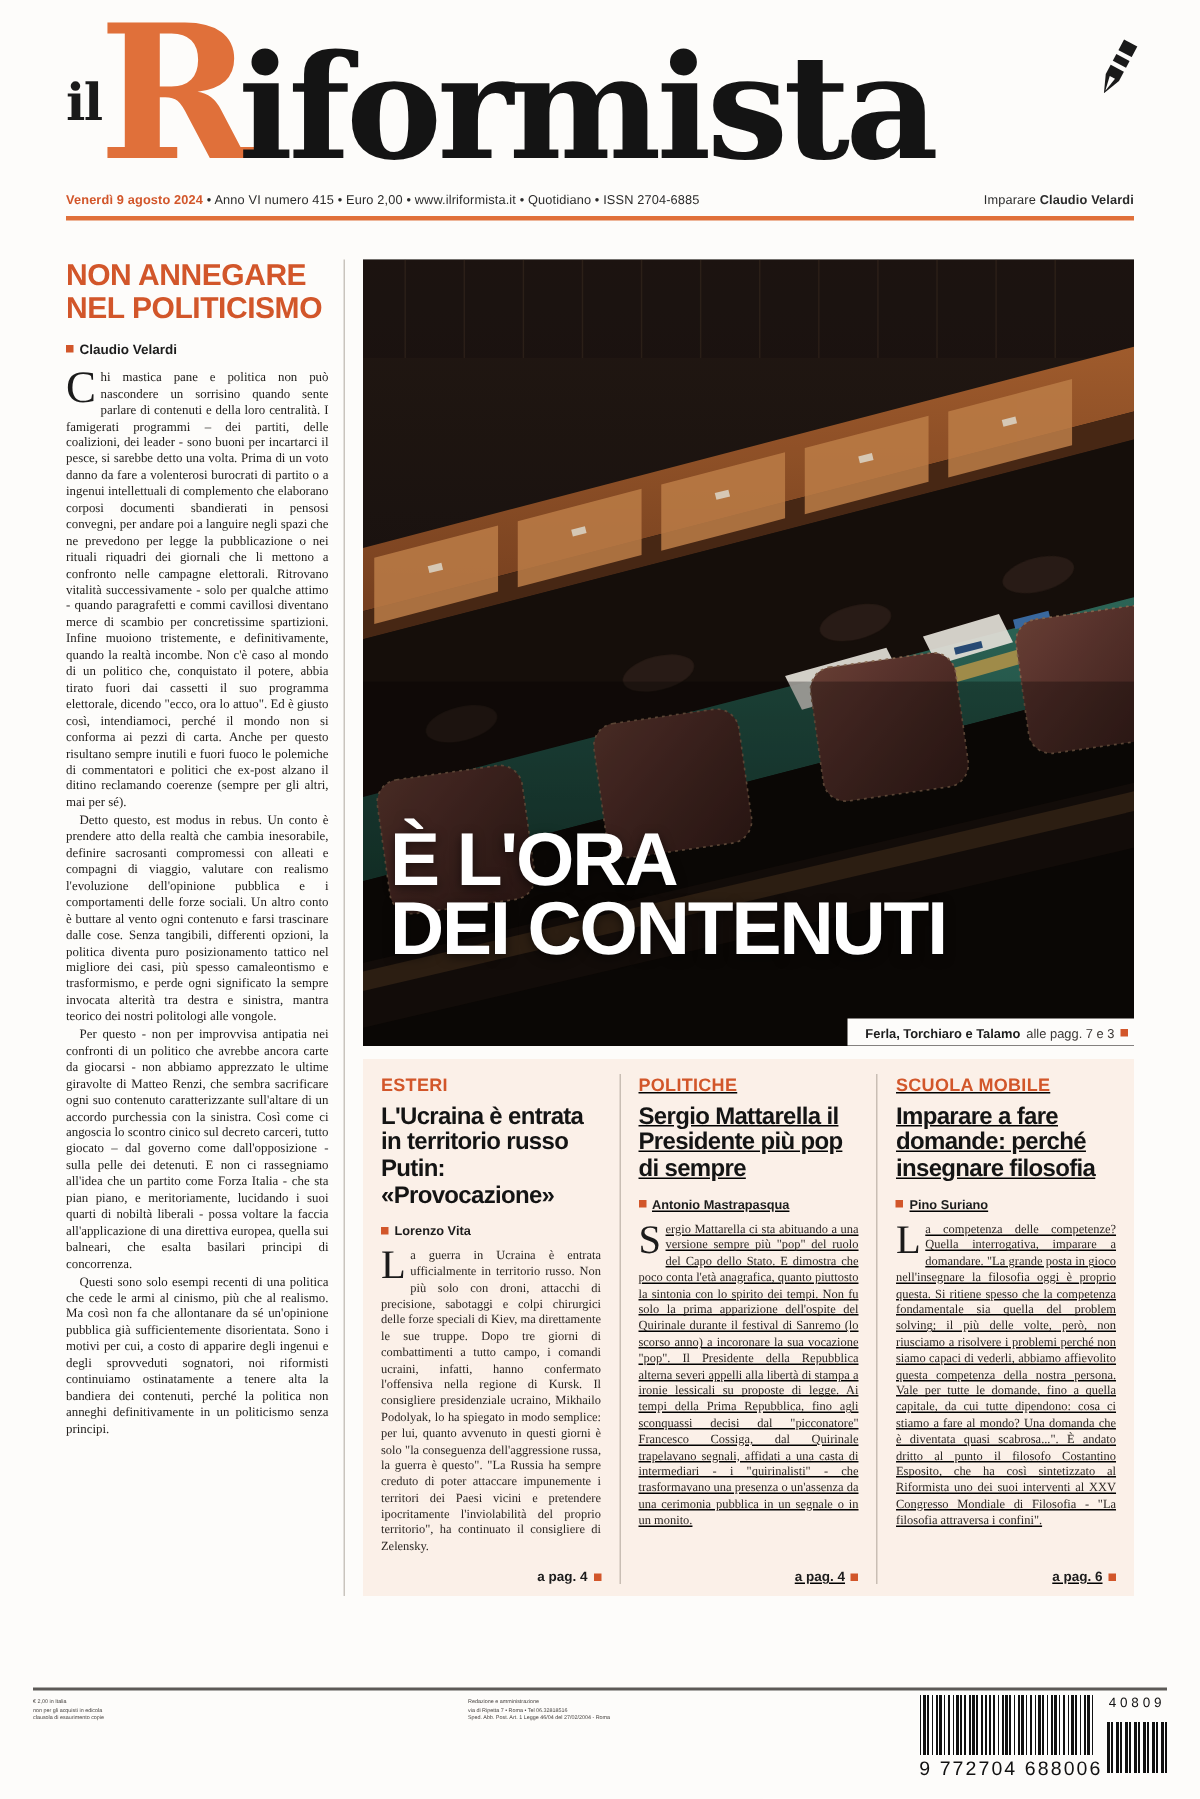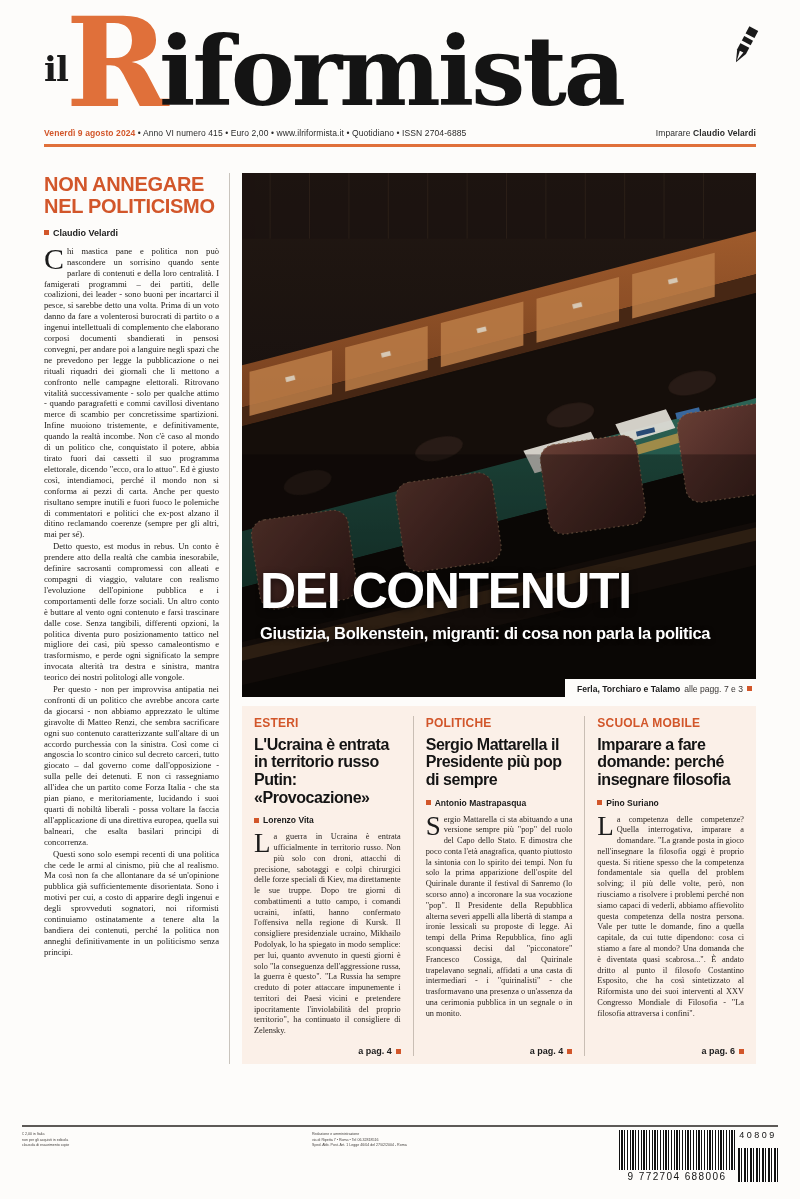--- a/index.html
+++ b/index.html
@@ -223,21 +223,21 @@
     background: #fbf0e8;
     flex: 1;
     padding: 10px 0 8px 0;
   }
   .news-col {
     flex: 1;
     padding: 0 12px;
     display: flex;
     flex-direction: column;
   }
-  .news-col + .news-col { border-left: 1px solid #c9beb4; }
+  .news-col + .news-col { border-left: 1px solid #c9beb4; text-decoration: underline; }
 
   .cat-label {
     font-size: 12px;
     font-weight: 700;
     color: #d2562a;
     letter-spacing: 0.2px;
     text-transform: uppercase;
     margin-bottom: 6px;
   }
   .news-title {
@@ -322,21 +322,21 @@
   .bars-small {
     height: 34px;
     width: 40px;
     margin-top: 8px;
     background: repeating-linear-gradient(90deg,
       #111 0px, #111 2px, #fff 2px, #fff 3px,
       #111 3px, #111 4px, #fff 4px, #fff 6px);
   }
   .barcode-digits {
     font-family: "Liberation Sans", sans-serif;
-    font-size: 10px;
+    font-size: 13px;
     letter-spacing: 1.4px;
     color: #111;
     margin-top: 1px;
   }
   .addon-digits {
     font-family: "Liberation Sans", sans-serif;
     font-size: 9px;
     letter-spacing: 2.5px;
     color: #111;
     text-align: center;
@@ -493,22 +493,22 @@
           <polygon points="0,500 548,372 548,418 0,546" fill="#1e140f"></polygon>
           <g fill="#6a4a2c" opacity="0.5">
             <polygon points="0,506 548,378 548,392 0,520"></polygon>
           </g>
 
           <rect x="0" y="300" width="548" height="263" fill="#000" opacity="0.30"></rect>
           <rect x="0" y="0" width="548" height="563" fill="#000" opacity="0.06"></rect>
         </svg>
 
         <div class="headline-overlay">
+          <div class="headline-main">È L'ORA</div>
           <div class="headline-main">DEI CONTENUTI</div>
-          <div class="headline-sub">Giustizia, Bolkenstein, migranti: di cosa non parla la politica</div>
         </div>
 
         <div class="photo-credit">
           <b>Ferla, Torchiaro e Talamo</b>
           <span>alle pagg. 7 e 3</span>
           <span class="credit-sq"></span>
         </div>
       </div>
 
       <div class="news-strip">

